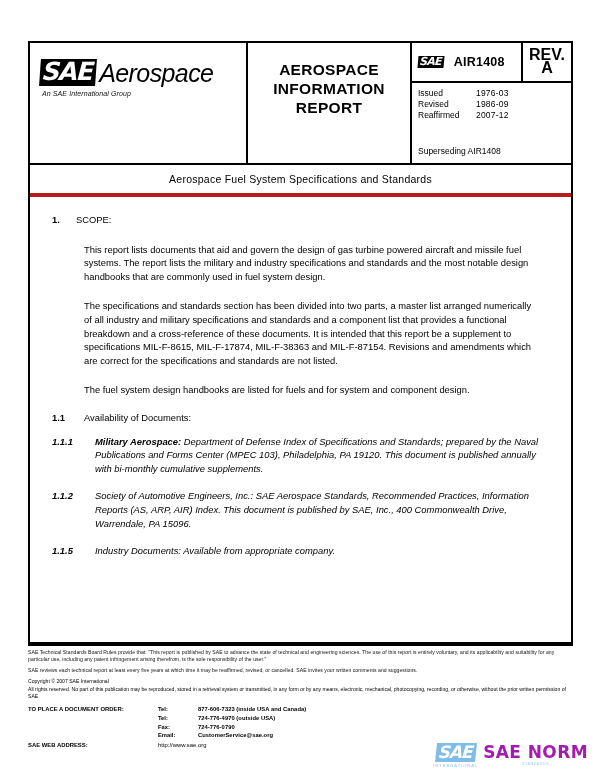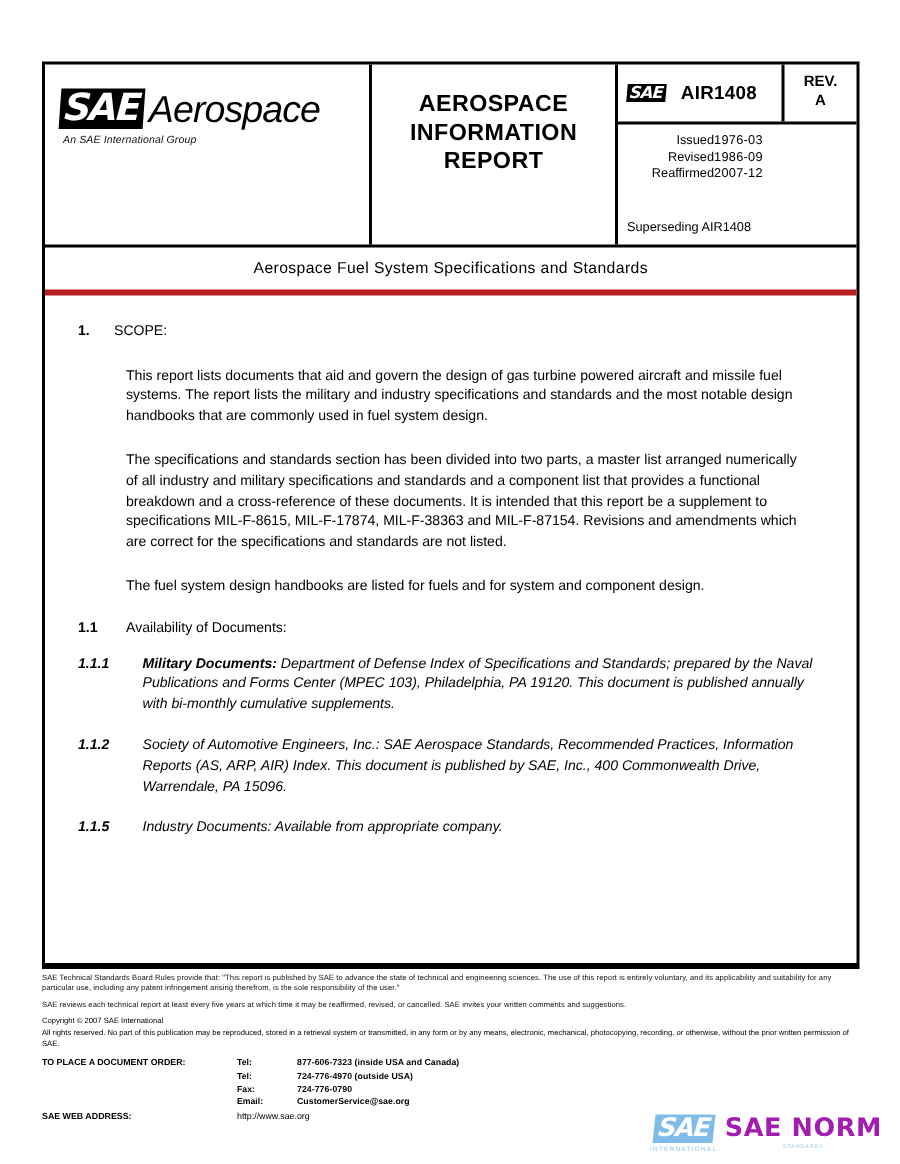--- a/index.html
+++ b/index.html
@@ -143,31 +143,30 @@
   .docnum-text {
     font-weight: bold;
     font-size: 12.5px;
     letter-spacing: 0.2px;
   }
   .meta-rev {
     width: 48px;
     flex: 0 0 auto;
     text-align: center;
     font-weight: bold;
-    font-size: 10px;
+    font-size: 16px;
     line-height: 12.5px;
     padding-top: 6px;
     box-sizing: border-box;
   }
   .meta-dates {
     flex: 1 1 auto;
     box-sizing: border-box;
     padding: 5px 0 16px 6px;
     position: relative;
-    text-align: right;
   }
   .date-line {
     font-size: 8.5px;
     line-height: 11px;
     display: flex;
   }
   .date-label { width: 58px; flex: 0 0 auto; }
   .date-val { letter-spacing: 0.2px; }
   .supersede {
     position: absolute;
@@ -427,21 +426,21 @@
       <div class="para tight">The fuel system design handbooks are listed for fuels and for system and component design.</div>
 
       <div class="blk lvl2">
         <div class="num">1.1</div>
         <div class="txt">Availability of Documents:</div>
       </div>
 
 
       <div class="blk lvl3">
         <div class="num">1.1.1</div>
-        <div class="txt"><b>Military Documents:</b><span>  Department of Defense Index of Specifications and Standards; prepared by the Naval Publications and Forms Center (MPEC 103), Philadelphia, PA 19120.  This document is published annually with bi-monthly cumulative supplements.</span></div>
+        <div class="txt"><b>Military Aerospace:</b><span>  Department of Defense Index of Specifications and Standards; prepared by the Naval Publications and Forms Center (MPEC 103), Philadelphia, PA 19120.  This document is published annually with bi-monthly cumulative supplements.</span></div>
       </div>
 
       <div class="blk lvl3">
         <div class="num">1.1.2</div>
         <div class="txt"><span>Society of Automotive Engineers, Inc.:</span><span>  SAE Aerospace Standards, Recommended Practices, Information Reports (AS, ARP, AIR) Index.  This document is published by SAE, Inc., 400 Commonwealth Drive, Warrendale, PA 15096.</span></div>
       </div>
 
 
 
       <div class="blk lvl3">

